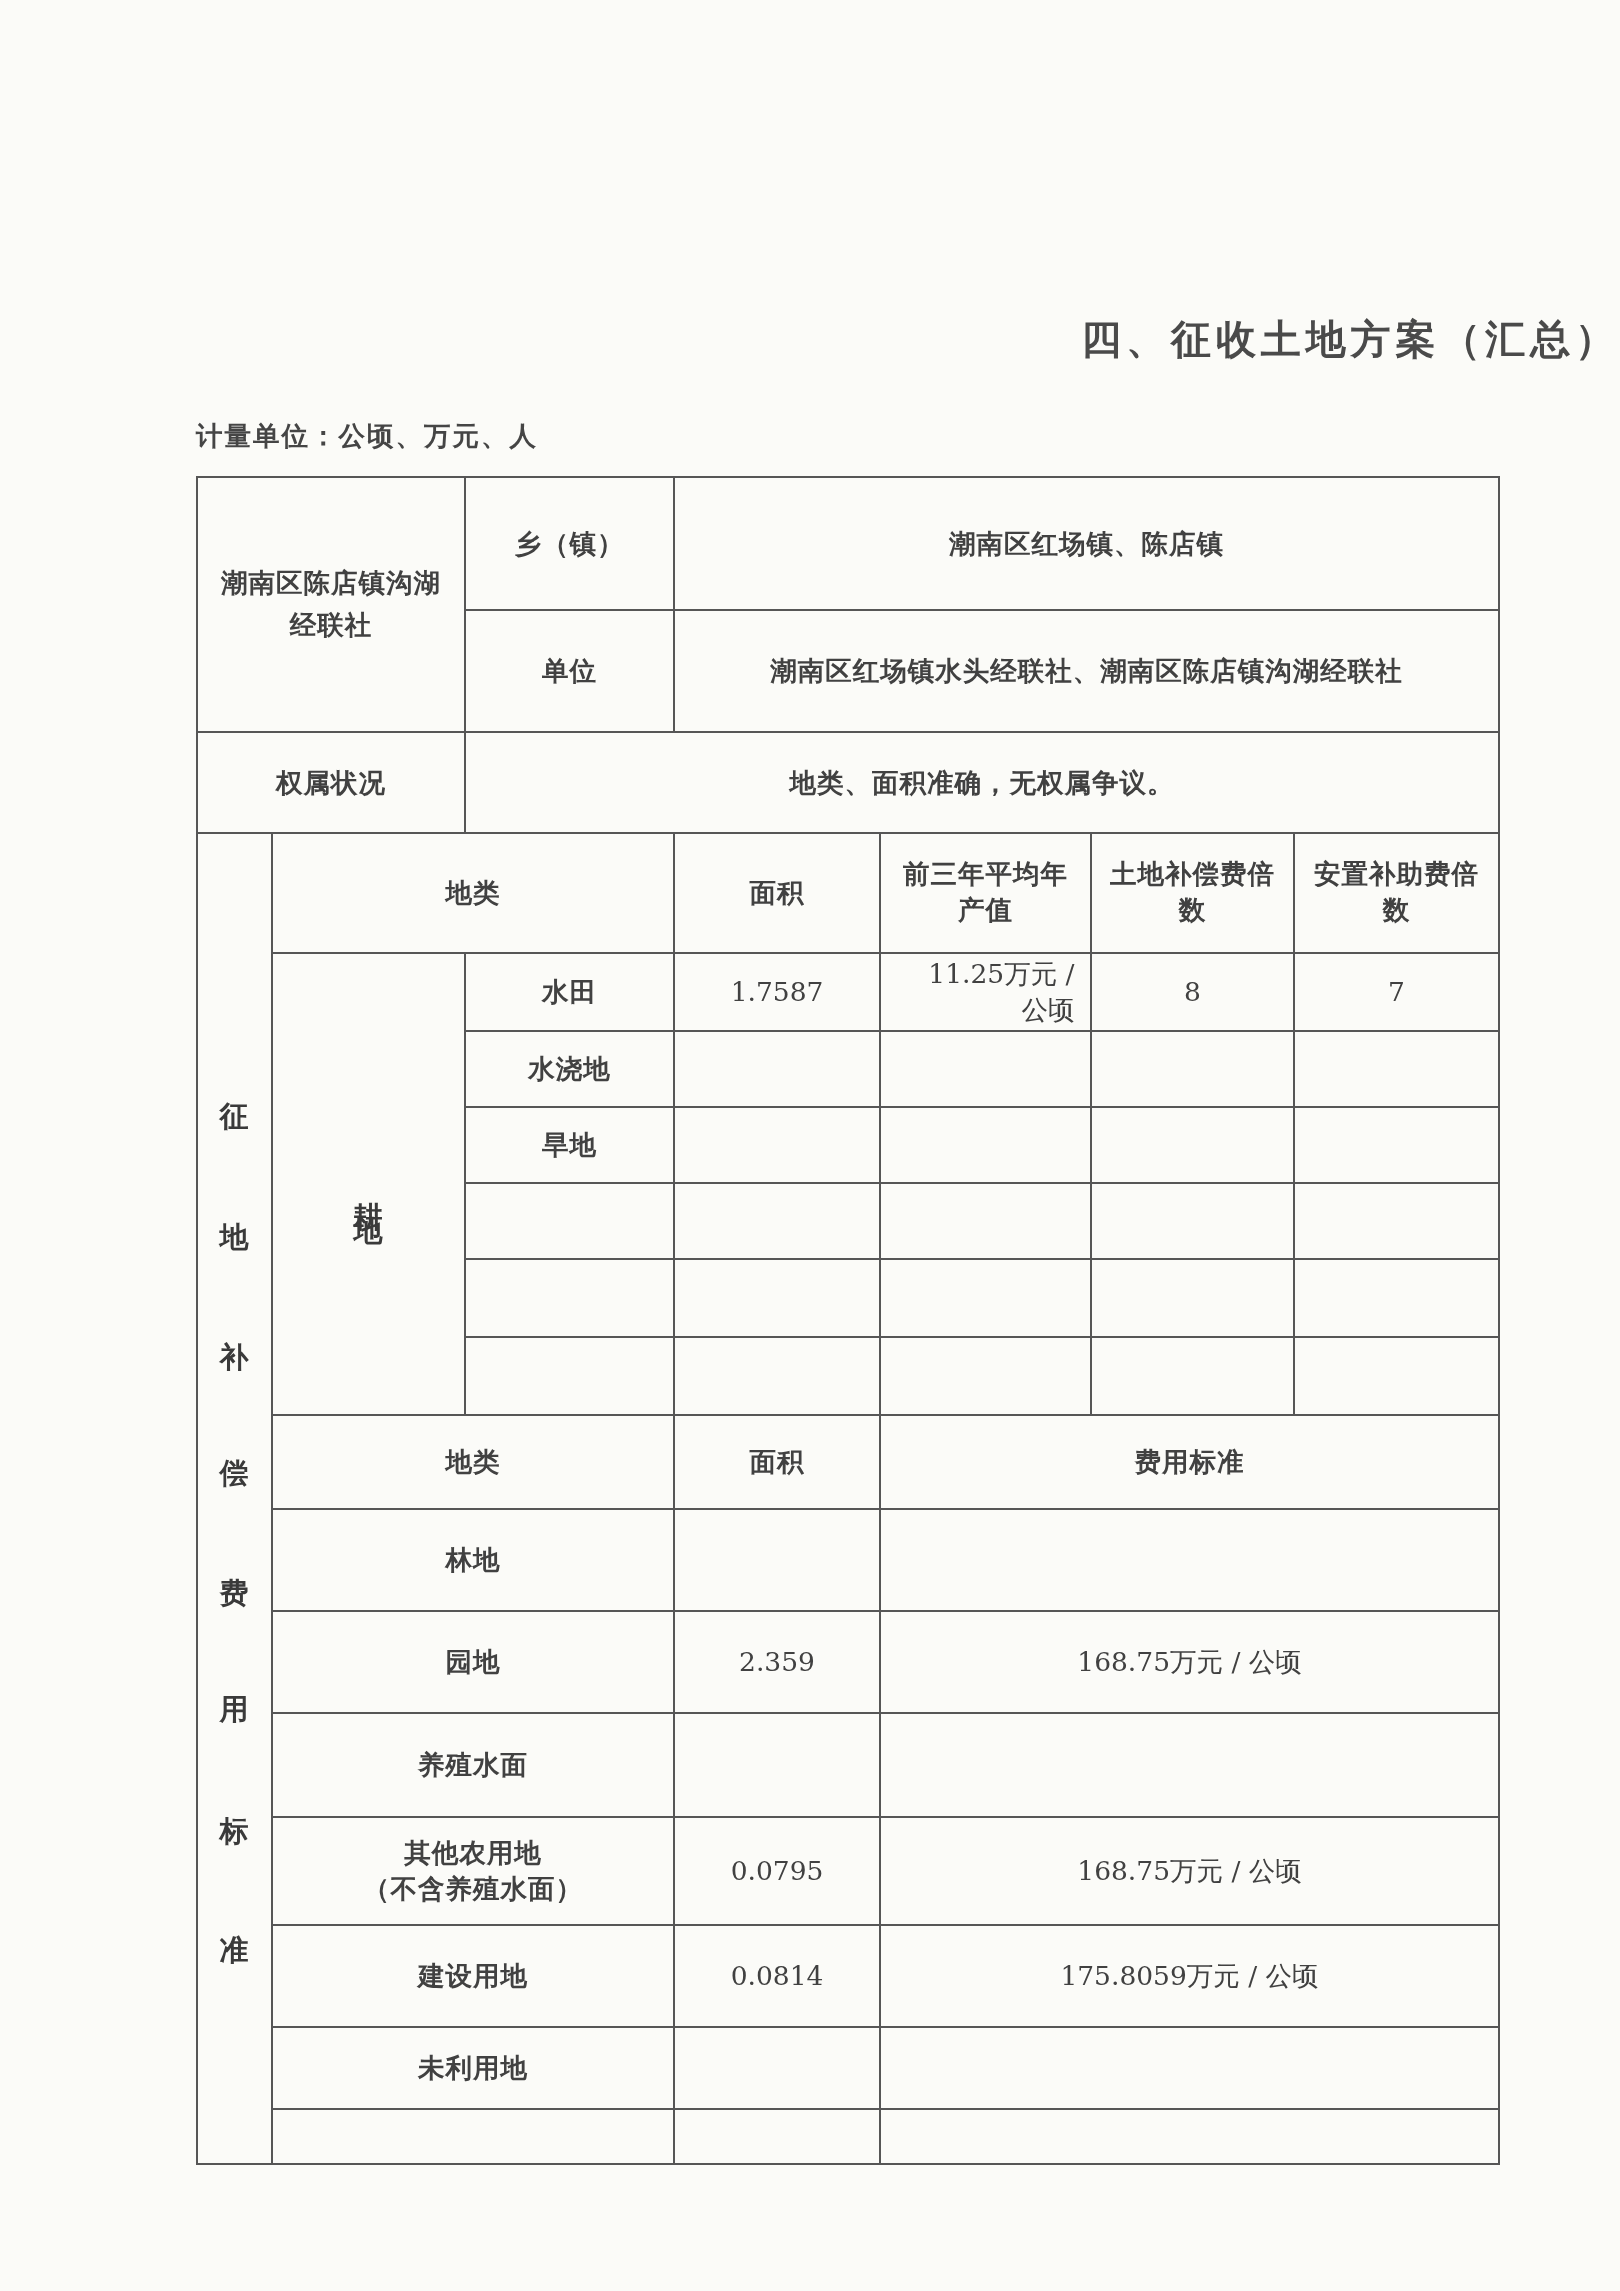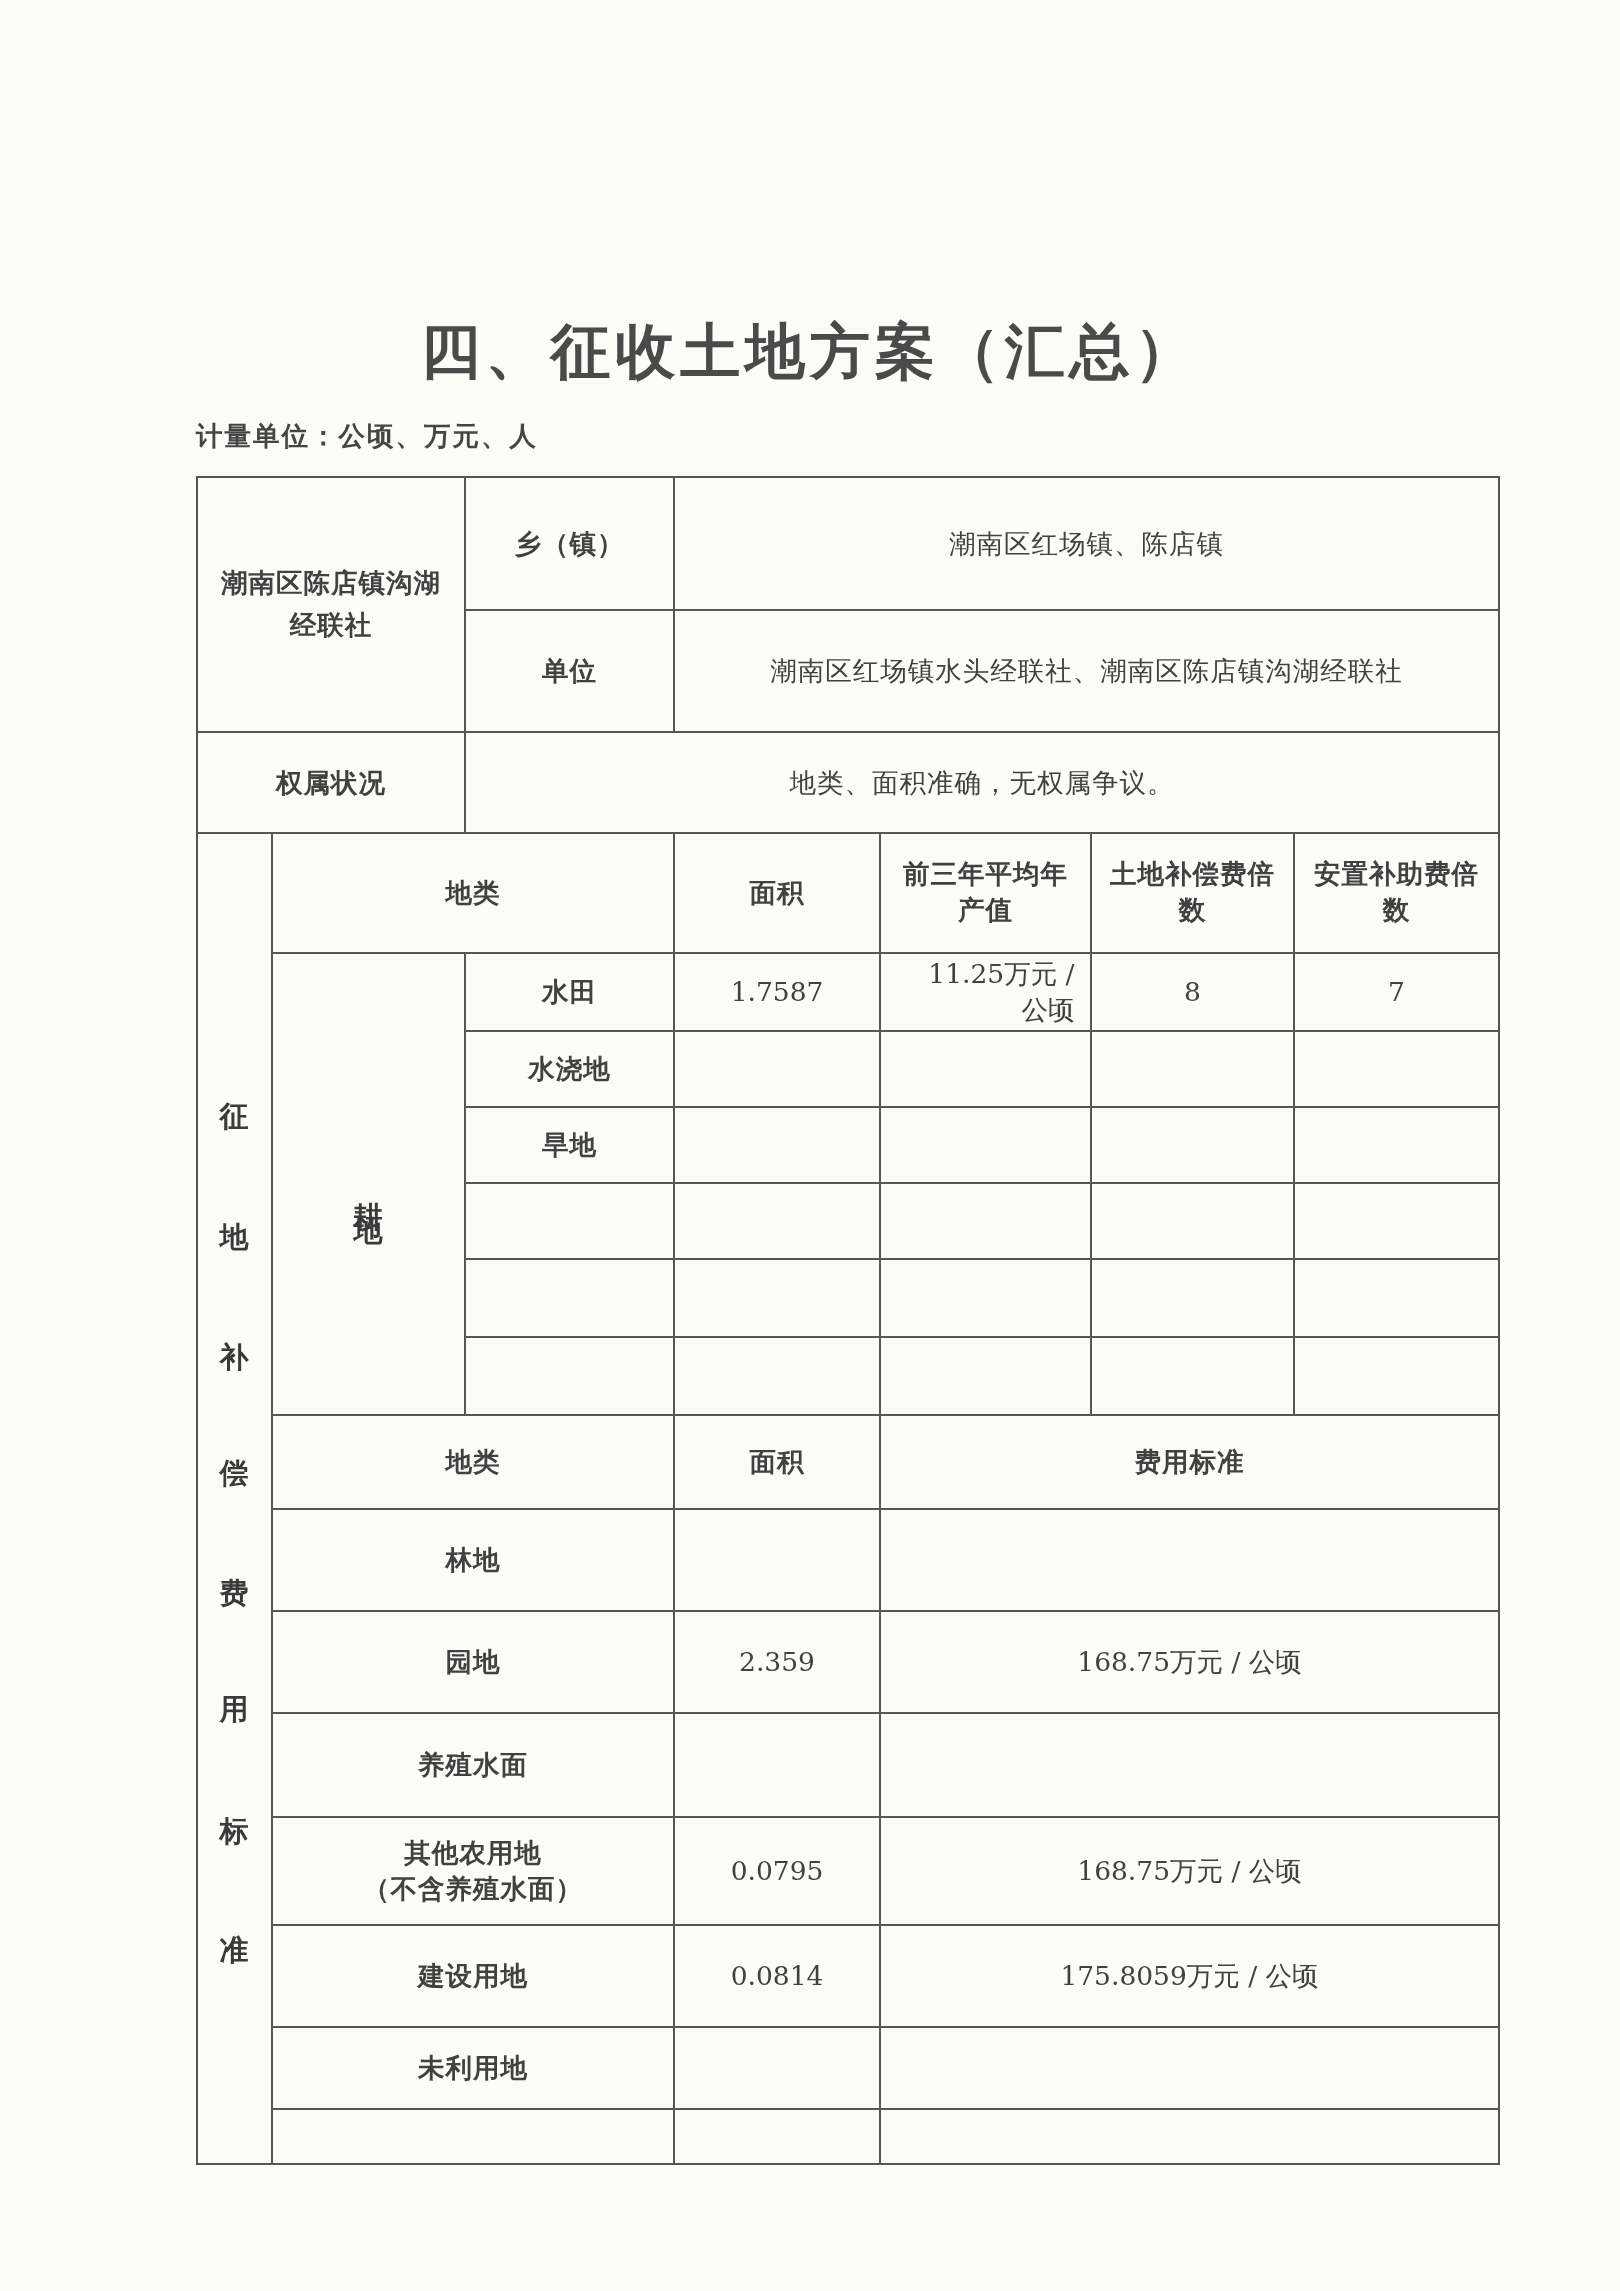--- a/index.html
+++ b/index.html
@@ -7,22 +7,22 @@
     width:1620px;height:2292px;
     background:#fbfbf8;
     position:relative;
     font-family:"Liberation Serif","DejaVu Serif",serif;
     color:#3e3e3e;
     overflow:hidden;
   }
   .page-title{
     position:absolute;
     left:0;top:312px;width:1620px;
-    text-align:center;
-    font-size:60px;
+    text-align:right;
+    font-size:40px;
     font-weight:700;
     letter-spacing:4.9px;
     color:#4a4a4a;
     font-family:"Liberation Serif","DejaVu Serif",serif;
   }
   .unit-note{
     position:absolute;
     left:196px;top:418px;width:1290px;
     font-size:26.5px;
     font-weight:700;
@@ -46,21 +46,21 @@
     overflow:hidden;
   }
   td.lbl{
     font-weight:700;
     font-size:27.4px;
     color:#3a3a3a;
     letter-spacing:1px;
     margin-left:24px;
   }
   td.val{
-    font-weight:400;
+    font-weight:700;
     font-size:26.5px;
     color:#474747;
     letter-spacing:1px;
     margin-left:6px;
   }
   td.num{
     font-family:"DejaVu Serif","Liberation Serif",serif;
     font-size:27.4px;
     color:#424242;
   }

